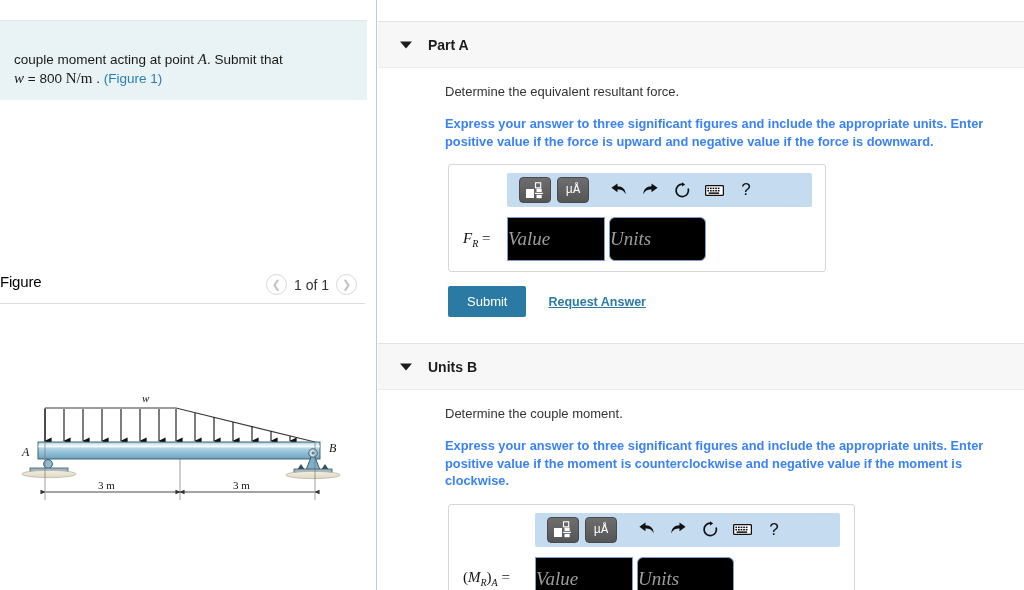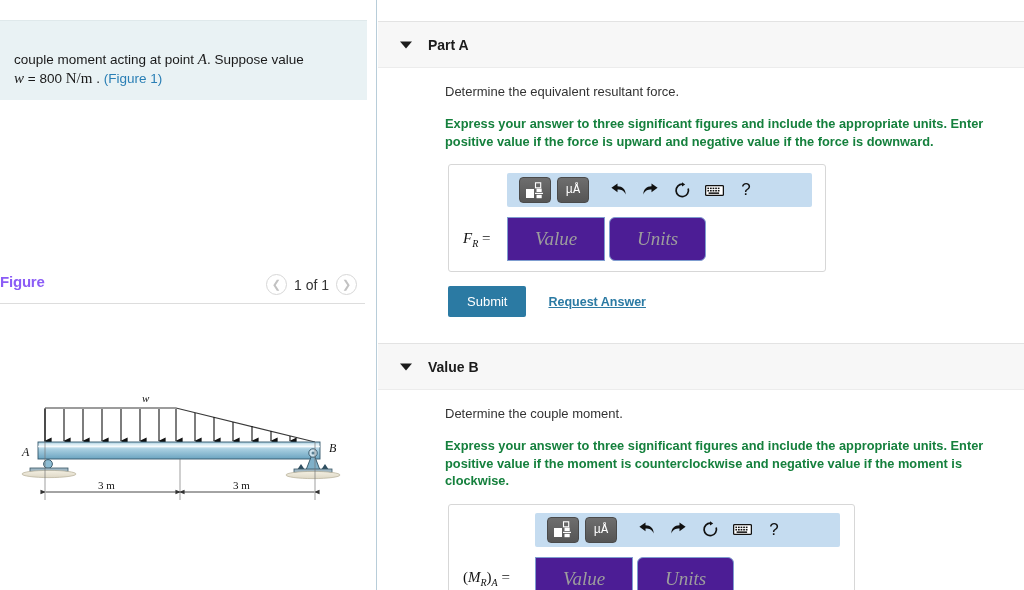--- a/index.html
+++ b/index.html
@@ -77,22 +77,22 @@
     position: absolute;
     left: 0; top: 270px;
     width: 365px;
     height: 33px;
     border-bottom: 1px solid #dddddd;
   }
   .figure-title {
     position: absolute;
     left: 0; top: 3px;
     font-size: 15px;
-    font-weight: bold;
-    color: #8b5cf6;
+    font-weight: normal;
+    color: #000000;
     letter-spacing: -0.2px;
   }
   .pager {
     position: absolute;
     right: 8px; top: 4px;
     display: flex;
     align-items: center;
     gap: 7px;
   }
   .pager-btn {
@@ -154,21 +154,21 @@
   }
   .prompt {
     font-size: 13px;
     color: #333333;
     margin: 0 0 15px 0;
     line-height: 16px;
   }
   .instruction {
     font-size: 12.8px;
     font-weight: bold;
-    color: #15803d;
+    color: #3b82f6;
     line-height: 17.5px;
     margin: 0 0 14px 0;
     max-width: 578px;
   }
 
   
   .answer-box {
     border: 1px solid #d7d7d7;
     border-radius: 3px;
     box-sizing: border-box;
@@ -233,24 +233,23 @@
     padding-left: 4px;
   }
   .entry-label i { font-style: italic; }
   .entry-label sub { font-size: 10px; font-style: italic; }
   .answer-box.partA .entry-label { width: 44px; }
   .answer-box.partB .entry-label { width: 72px; }
 
   .entry-field {
     height: 44px;
     border: 1px solid #7f9dd0;
-    background: #4c1d95;
-    display: flex;
-    align-items: center;
-    justify-content: center;
+    background: #000000;
+    display: flex;
+    align-items: center;
     box-sizing: border-box;
     cursor: text;
   }
   .entry-field span {
     font-family: "Liberation Serif", serif;
     font-style: italic;
     font-size: 19px;
     color: #9d9d9d;
   }
   .f-value { width: 98px; margin-right: 4px; }
@@ -285,21 +284,21 @@
 </head>
 <body>
 
 <div id="page">
 
   <div id="left-panel">
 
     <div class="question-box">
       <div class="question-text">
         <br>
-        <span>couple moment acting at point </span><span class="mathvar">A</span><span>. Suppose value</span><br>
+        <span>couple moment acting at point </span><span class="mathvar">A</span><span>. Submit that</span><br>
         <span class="mathvar">w</span>
         <span>=</span>
         <span>800</span>
         <span class="mathunit">N/m</span>
         <span>.</span>
         <span class="figlink">(Figure 1)</span>
       </div>
     </div>
 
     <div class="figure-header">
@@ -468,21 +467,21 @@
         <div class="action-row">
           <button class="submit-btn">Submit</button>
           <a class="request-link">Request Answer</a>
         </div>
       </div>
     </div>
 
     <div style="margin-top:26px;">
       <div class="part-header">
         <div class="part-caret"></div>
-        <div class="part-title">Value B</div>
+        <div class="part-title">Units B</div>
       </div>
 
       <div class="part-body">
         <p class="prompt">Determine the couple moment.</p>
         <p class="instruction">Express your answer to three significant figures and include the appropriate units. Enter positive value if the moment is counterclockwise and negative value if the moment is clockwise.</p>
 
         <div class="answer-box partB">
           <div class="mini-toolbar">
             <div class="tb-btn">
               <svg width="20" height="17" viewBox="0 0 20 17">

